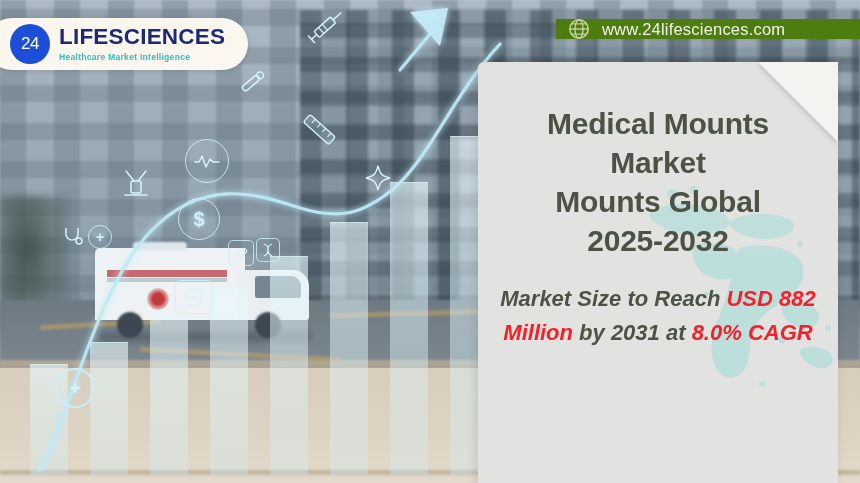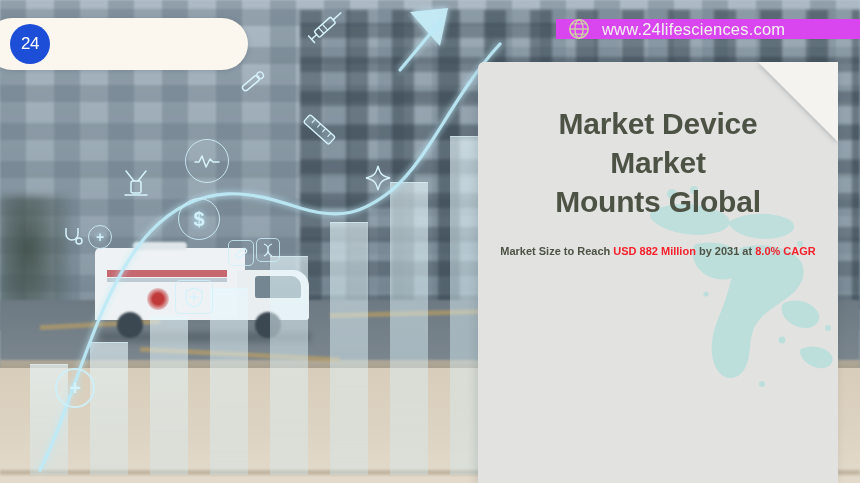--- a/index.html
+++ b/index.html
@@ -122,21 +122,21 @@
   .logo-name{
     color:#1b2a74;font-weight:bold;font-size:22.5px;letter-spacing:.2px;
   }
   .logo-tag{
     color:#36bcc4;font-weight:bold;font-size:8.6px;letter-spacing:.25px;margin-top:4px;
   }
 
   
   .url-bar{
     position:absolute;left:556px;top:19px;width:304px;height:20px;
-    background:#d946ef;display:flex;align-items:center;
+    background:#4d7c0f;display:flex;align-items:center;
   }
   .globe{margin-left:12px;width:22px;height:22px;flex:0 0 auto;}
   .url-text{
     margin-left:12px;color:#f2f3ee;font-size:16.5px;letter-spacing:.2px;
   }
 
   
   .card{
     position:absolute;left:478px;top:62px;width:360px;height:421px;
     background:#e2e2e1;border-radius:6px 0 0 0;overflow:hidden;
@@ -153,21 +153,21 @@
   .fold-under{
     position:absolute;left:758px;top:62px;width:80px;height:80px;
     background:#e2e2e1;
   }
   .card-inner{position:relative;z-index:3;padding:42px 22px 0 22px;text-align:center;}
   .card-title{
     color:#4c5344;font-size:30px;font-weight:bold;line-height:1.30;
     letter-spacing:-.2px;
   }
   .card-sub{
-    margin-top:22px;color:#4c5344;font-size:11px;font-weight:bold;line-height:1.55;
+    margin-top:22px;color:#4c5344;font-size:22px;font-weight:bold;line-height:1.55;font-style:italic;
   }
   .hl{color:#f4212b;}
 </style>
 </head>
 <body>
 
 <div class="stage">
 
   <div class="bg-photo">
     <div class="bg-sky"></div>
@@ -301,20 +301,24 @@
       <svg width="26" height="26" viewBox="0 0 26 26">
         <path d="M13 1 C15 9, 17 11, 25 13 C17 15, 15 17, 13 25 C11 17, 9 15, 1 13 C9 11, 11 9, 13 1 Z" fill="none" stroke="#d6f3fc" stroke-width="1.4"></path>
       </svg>
     </div>
 
     <div class="icon-c" style="left:55px;top:368px;width:36px;height:36px;border-width:2.4px;font-size:20px;font-weight:bold;">+</div>
   </div>
 
   <div class="logo-pill">
     <div class="logo-badge">24</div>
+    <div class="logo-text">
+      <div class="logo-name">LIFESCIENCES</div>
+      <div class="logo-tag">Healthcare Market Intelligence</div>
+    </div>
   </div>
 
   <div class="url-bar">
     <svg class="globe" viewBox="0 0 24 24">
       <circle cx="12" cy="12" r="10" fill="none" stroke="#cdd3a4" stroke-width="1.7"></circle>
       <ellipse cx="12" cy="12" rx="4.4" ry="10" fill="none" stroke="#cdd3a4" stroke-width="1.5"></ellipse>
       <line x1="2" y1="12" x2="22" y2="12" stroke="#cdd3a4" stroke-width="1.5"></line>
       <line x1="4" y1="6.4" x2="20" y2="6.4" stroke="#cdd3a4" stroke-width="1.2"></line>
       <line x1="4" y1="17.6" x2="20" y2="17.6" stroke="#cdd3a4" stroke-width="1.2"></line>
     </svg>
@@ -339,23 +343,24 @@
           <circle cx="146" cy="158" r="3.5"></circle>
         <circle cx="192" cy="146" r="3"></circle>
           <circle cx="126" cy="202" r="3"></circle>
         <circle cx="70" cy="112" r="2.6"></circle>
           <circle cx="164" cy="62" r="3"></circle>
       </g>
     </svg>
 
     <div class="card-inner">
       <div class="card-title">
-        <div>Market Device</div>
+        <div>Medical Mounts</div>
         <div>Market</div>
         <div>Mounts Global</div>
+        <div>2025-2032</div>
       </div>
 
       <div class="card-sub">
         <span>Market Size to Reach </span><span class="hl">USD 882 Million</span><span> by 2031 at </span><span class="hl">8.0% CAGR</span>
       </div>
     </div>
   </div>
 
   <div class="fold-under"></div>
   <div class="fold"></div>

